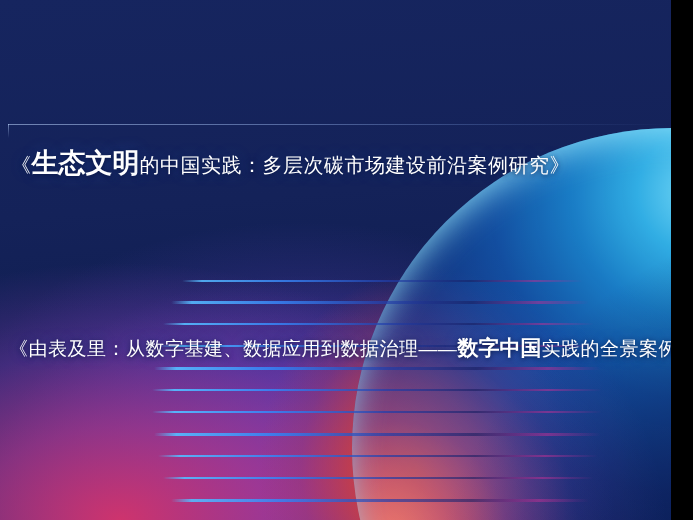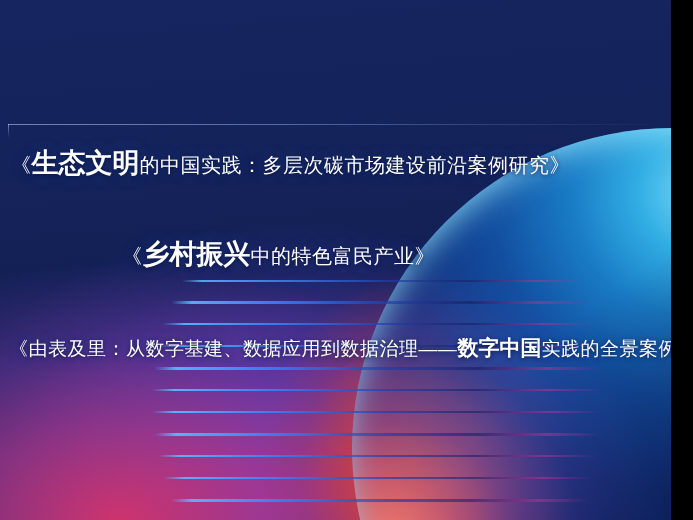--- a/index.html
+++ b/index.html
@@ -149,22 +149,19 @@
 
   <div class="hrule"></div>
   <div class="hrule-tick"></div>
 
   <div class="titles">
 
     <div class="title-line t1">
       <span>《</span><span class="kw">生态文明</span><span>的中国实践：多层次碳市场建设前沿案例研究</span><span>》</span>
     </div>
 
-    <div class="title-line t2">
-      <span>《</span><span class="kw">乡村振兴</span><span>中的特色富民产业</span><span>》</span>
-    </div>
 
     <div class="title-line t3">
       <span>《</span><span>由表及里：从数字基建、数据应用到数据治理——</span><span class="kw">数字中国</span><span>实践的全景案例研究</span>
     </div>
 
   </div>
 </div>
 
 </body></html>

